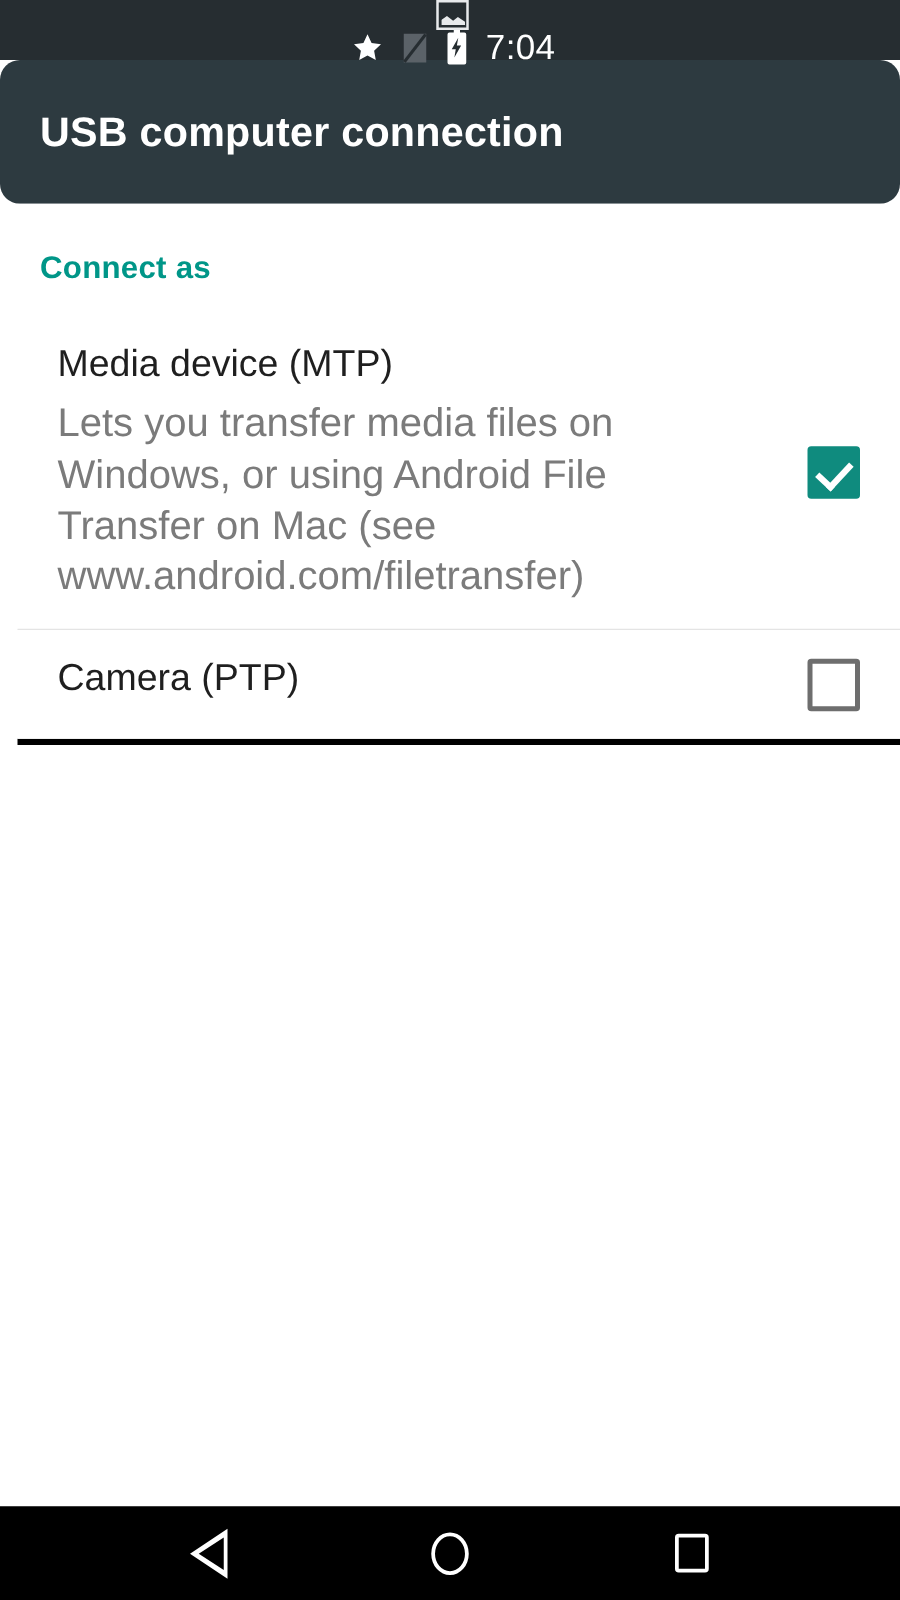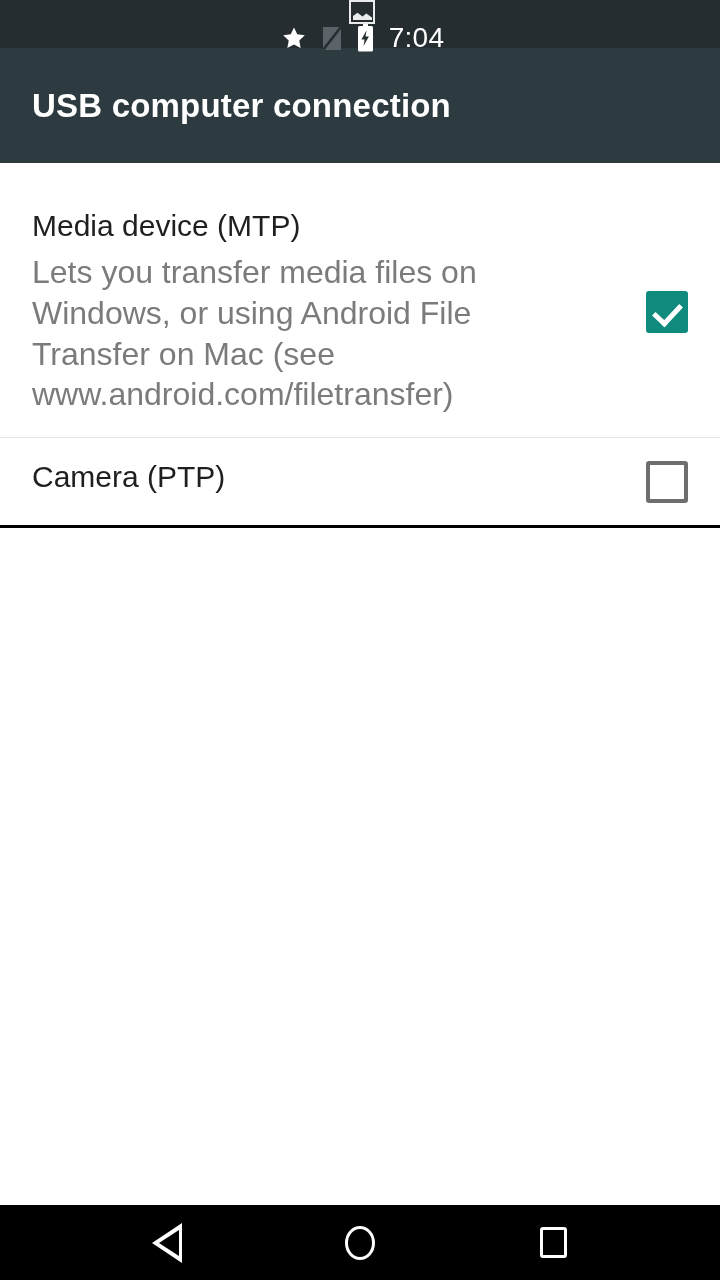--- a/index.html
+++ b/index.html
@@ -81,20 +81,21 @@
   }
 
   
   .app-bar {
     height: 115px;
     background: #2d3a40;
     display: flex;
     align-items: center;
     padding: 0 32px;
     box-sizing: border-box;
+    border-radius: 16px;
   }
   .app-bar-title {
     color: #ffffff;
     font-size: 33px;
     font-weight: bold;
     letter-spacing: 0.2px;
   }
 
   
   .content {
@@ -120,21 +121,22 @@
     display: flex;
     align-items: center;
     padding: 22px 32px 22px 32px;
     box-sizing: border-box;
     background: #ffffff;
   }
   .pref-row + .pref-row {
     border-top: 1px solid #e4e4e4;
   }
   .pref-list {
-    border-bottom: 3px solid #000000;
+    border-bottom: 5px solid #000000;
+    margin-left: 14px;
   }
   .pref-text {
     flex: 1;
     min-width: 0;
     padding-right: 26px;
   }
   .pref-title {
     font-size: 30px;
     color: #1f1f1f;
     line-height: 1.12;
@@ -257,20 +259,21 @@
     <span class="status-time">7:04</span>
   </div>
 </div>
 
 <div class="app-bar">
   <div class="app-bar-title">USB computer connection</div>
 </div>
 
 <div class="content">
 
+  <div class="section-header">Connect as</div>
 
   <div class="pref-list">
 
     <div class="pref-row">
       <div class="pref-text">
         <div class="pref-title">Media device (MTP)</div>
         <div class="pref-summary">Lets you transfer media files on Windows, or using Android File Transfer on Mac (see www.android.com/filetransfer)</div>
       </div>
       <div class="checkbox checked"></div>
     </div>

